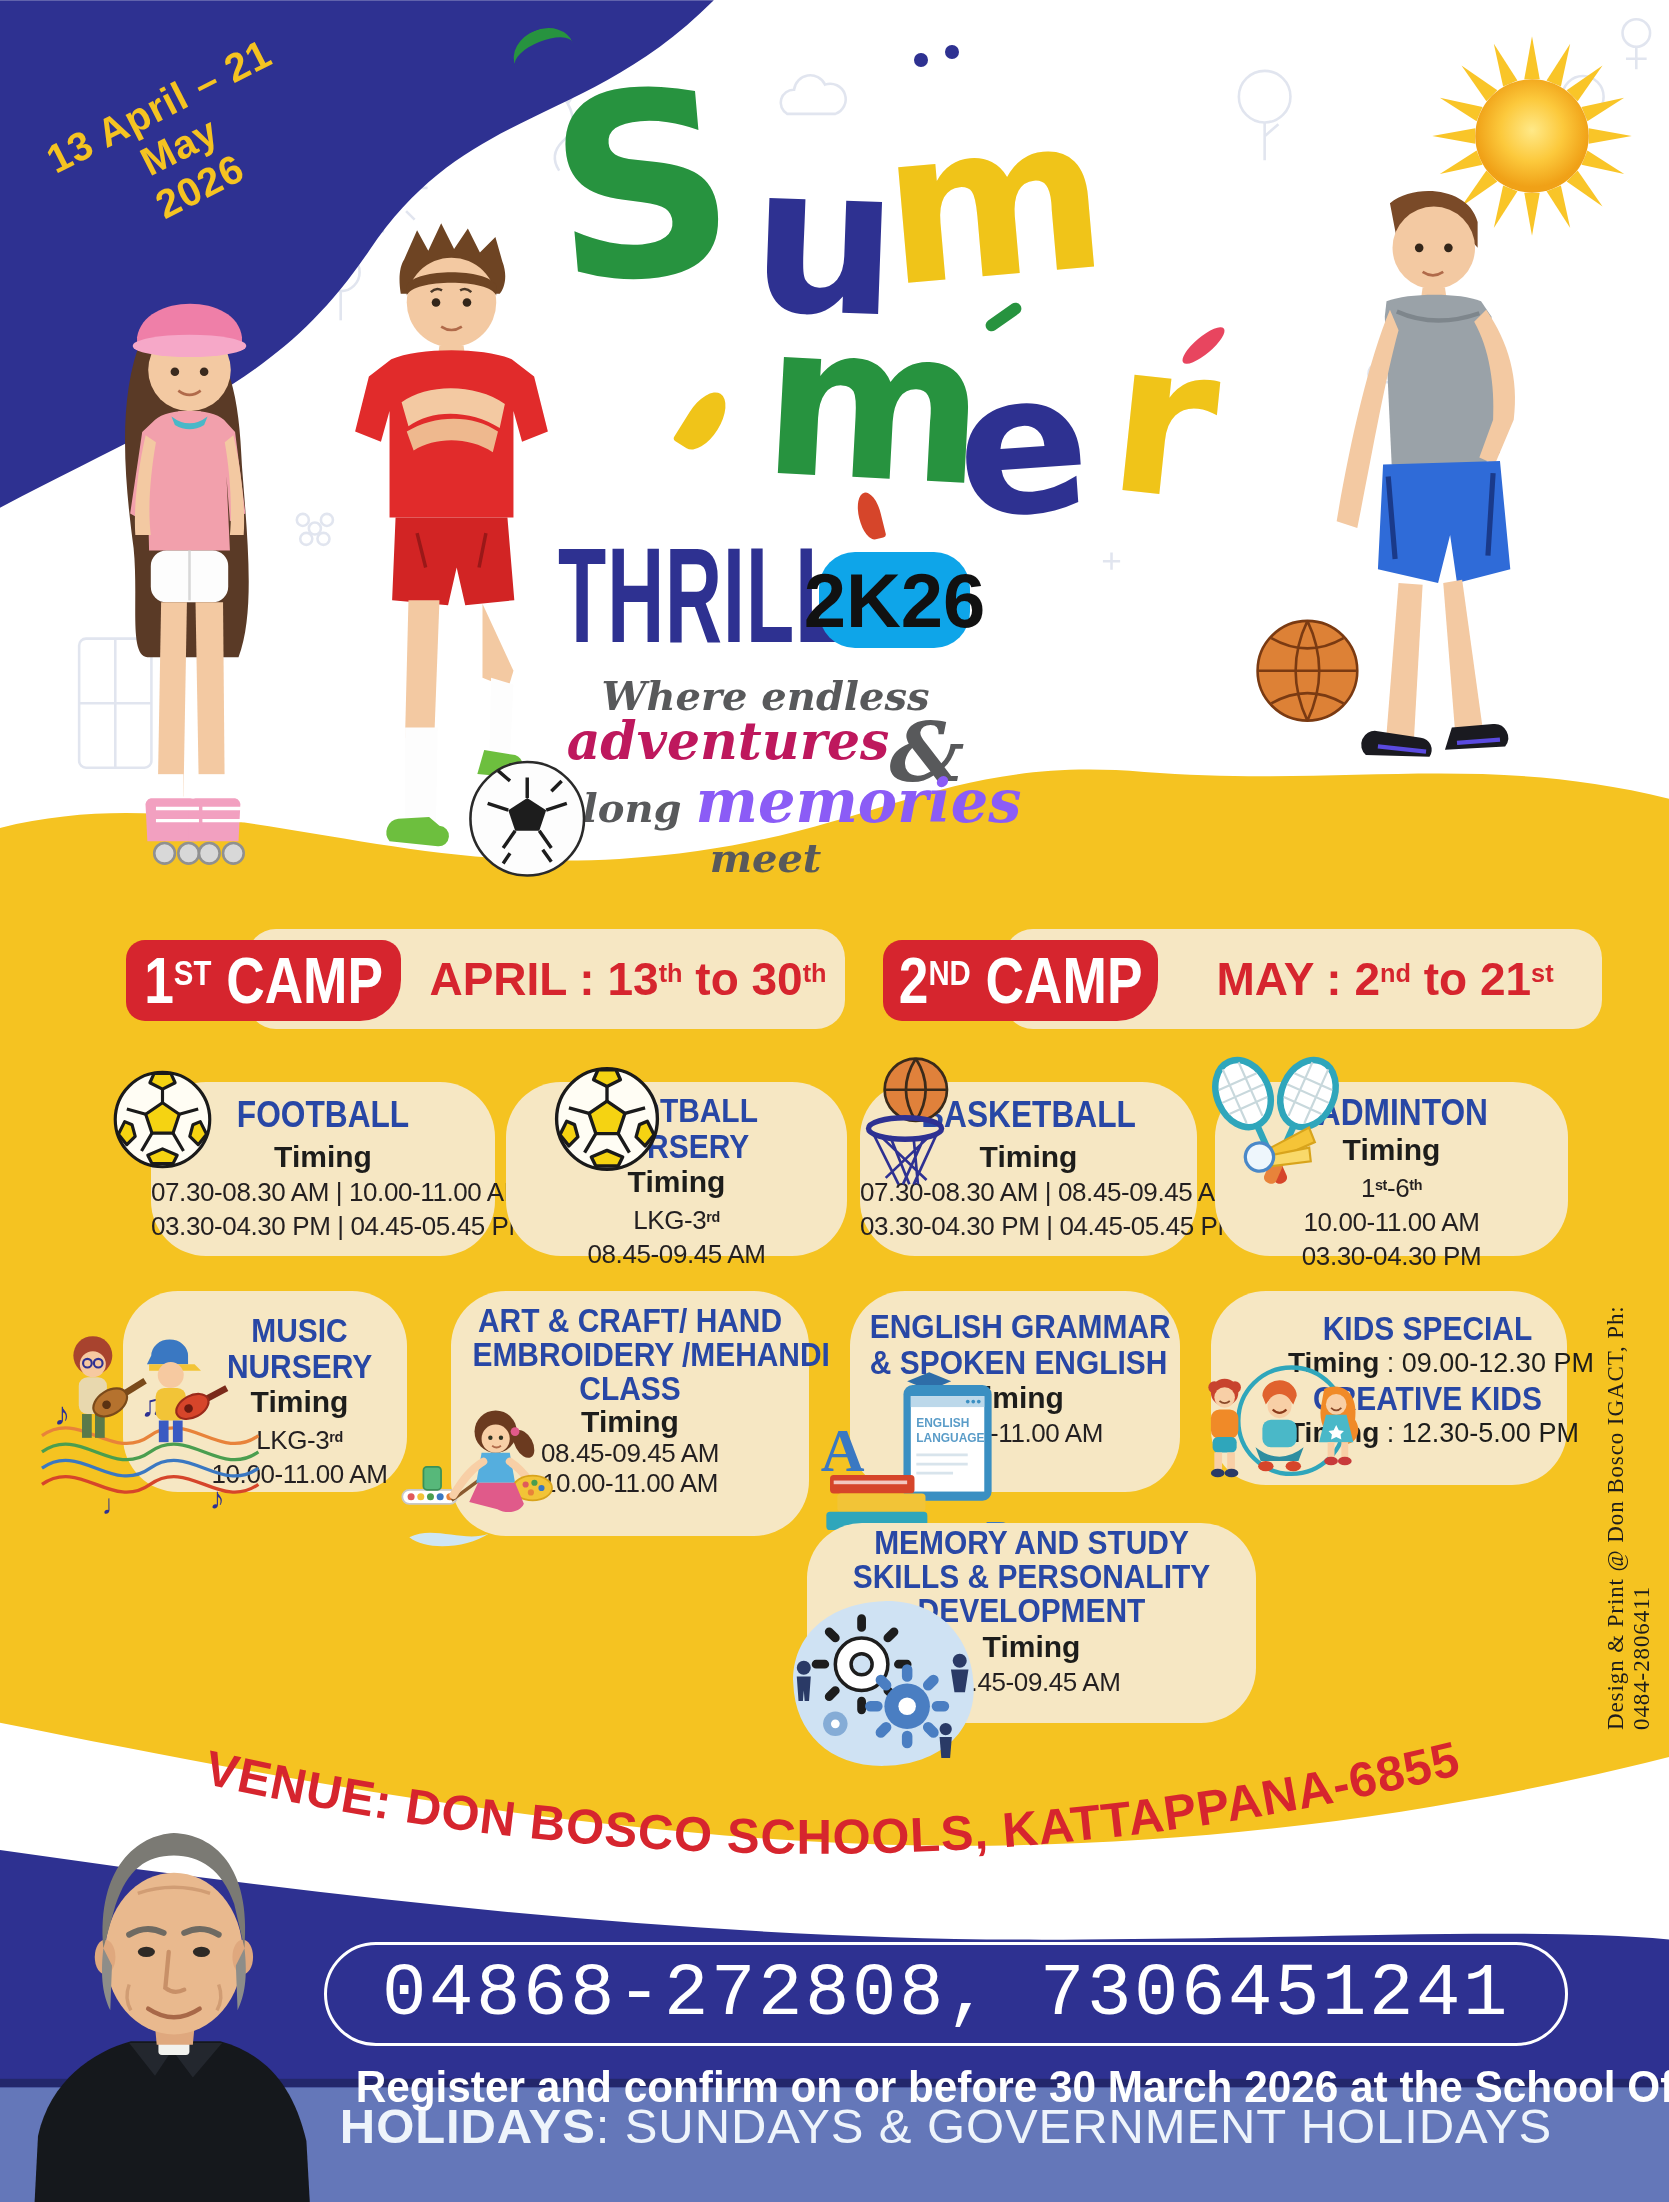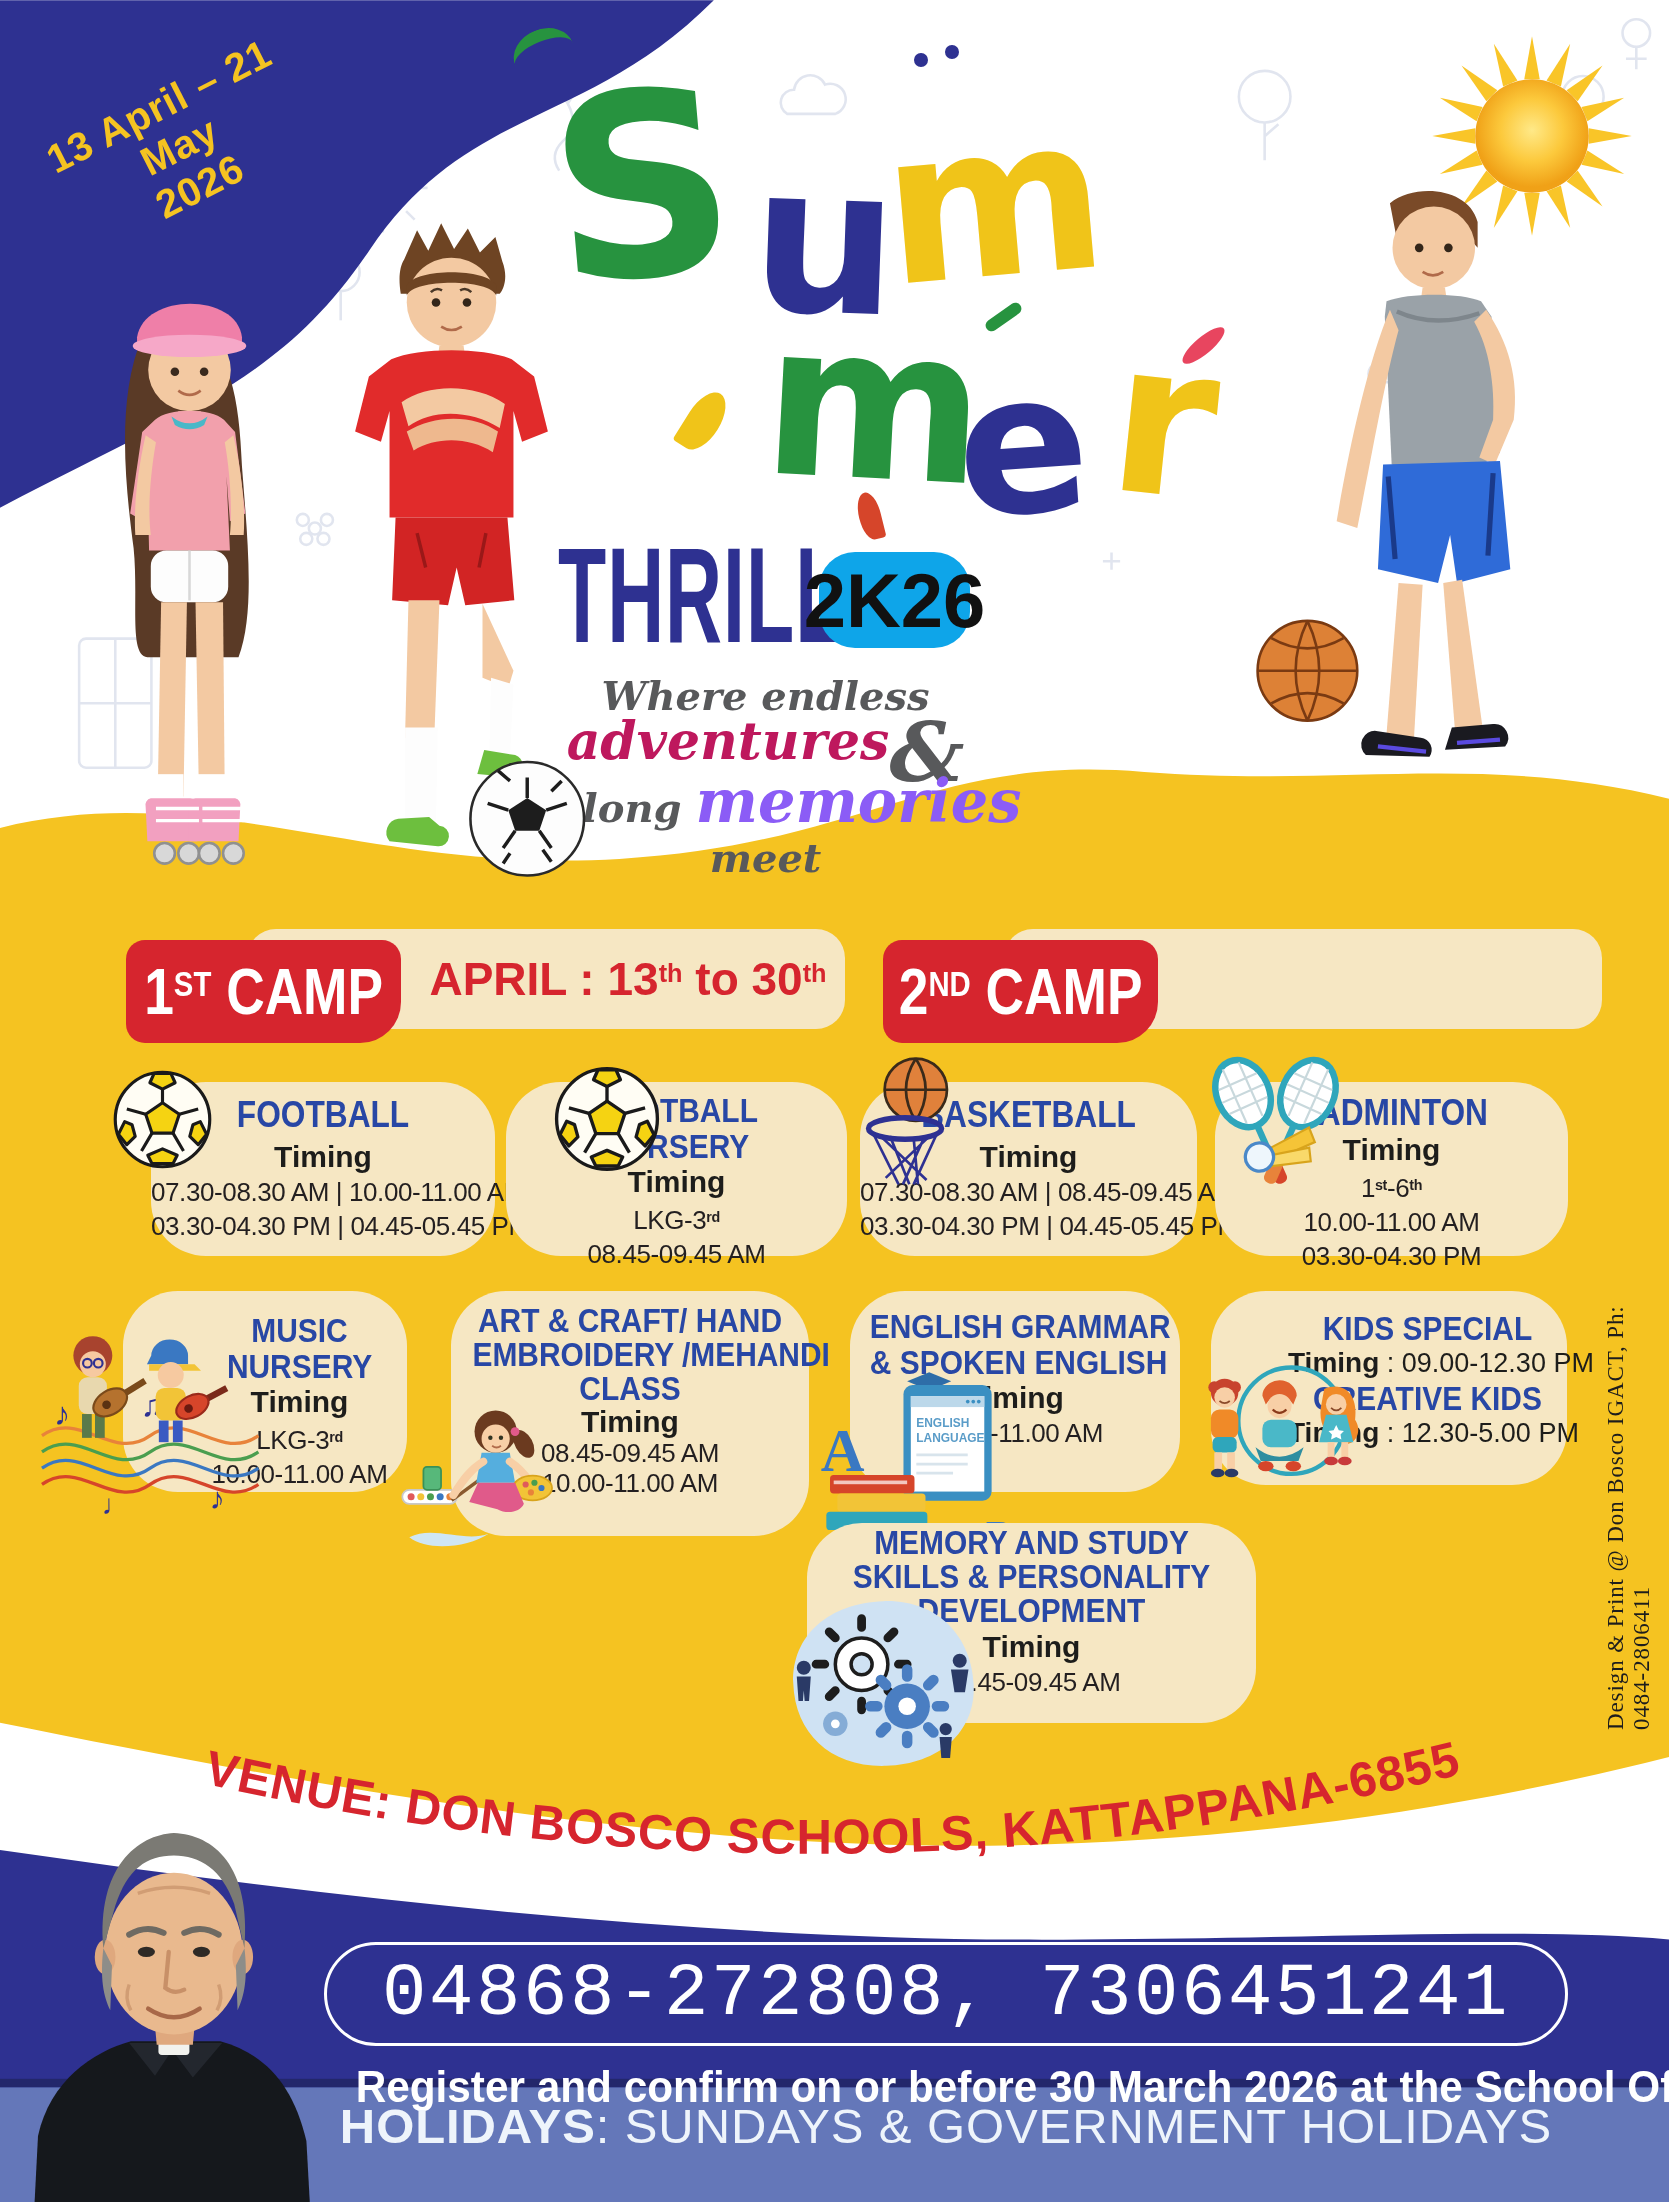--- a/index.html
+++ b/index.html
@@ -21,21 +21,21 @@
   
   .tagline{position:absolute;left:456px;top:673px;width:619px;text-align:center;
            font-family:"DejaVu Serif",serif;font-style:italic;font-weight:700;color:#58595B;}
   .tag1{font-size:40px;line-height:45px;}
   .tag-adv{font-size:52px;color:#be185d;}
   .tag-amp{font-size:83px;vertical-align:-22.4px;}
   .tag2{font-size:40px;line-height:50px;margin-top:1.7px;}
   .tag-mem{font-size:59px;color:#8b5cf6;}
   
   .camp-plate{position:absolute;height:100px;background:#F6E7C3;border-radius:29px;}
-  .camp-box{position:absolute;height:103px;background:#D6252E;border-radius:19px 19px 41px 19px;
+  .camp-box{position:absolute;height:81px;background:#D6252E;border-radius:19px 19px 41px 19px;
             color:#fff;display:flex;align-items:center;justify-content:center;
             font-weight:800;font-size:65px;letter-spacing:0;}
   .camp-box .inner{transform:scaleX(.82);white-space:nowrap;}
   .camp-date{position:absolute;height:100px;display:flex;align-items:center;justify-content:center;
              color:#D6252E;font-weight:700;font-size:46px;white-space:nowrap;}
   .sup{font-size:.55em;vertical-align:.5em;font-weight:800;}
   
   .card{position:absolute;background:#F6E7C3;border-radius:55px;text-align:center;box-sizing:border-box;padding-top:13.8px;}
   .ct{display:block;font-weight:700;font-size:36px;line-height:38px;color:#2847A5;
       transform:scaleX(.88);transform-origin:center;white-space:nowrap;}
@@ -259,20 +259,23 @@
   <div class="camp-plate" style="left:247px;top:929px;width:598px;"></div>
   <div class="camp-box" style="left:126px;top:940px;width:275px;">
     <span class="inner"><span>1</span><span class="sup">ST</span><span> CAMP</span></span>
   </div>
   <div class="camp-date" style="left:413px;top:929px;width:430px;">
     <span><span>APRIL : </span><span>13</span><span class="sup">th</span><span> to </span><span>30</span><span class="sup">th</span></span>
   </div>
   <div class="camp-plate" style="left:1004px;top:929px;width:598px;"></div>
   <div class="camp-box" style="left:883px;top:940px;width:275px;">
     <span class="inner"><span>2</span><span class="sup">ND</span><span> CAMP</span></span>
+  </div>
+  <div class="camp-date" style="left:1170px;top:929px;width:430px;">
+    <span><span>MAY : </span><span>2</span><span class="sup">nd</span><span> to </span><span>21</span><span class="sup">st</span></span>
   </div>
 
   <svg width="0" height="0" style="position:absolute">
       <defs>
     <symbol id="sball" viewBox="0 0 100 100">
       <circle cx="50" cy="50" r="45" fill="#fffdf4" stroke="#1a1a1a" stroke-width="3"></circle>
       <path d="M50,34 L66,45 L60,63 L40,63 L34,45 Z" fill="#f5d312" stroke="#1a1a1a" stroke-width="3" stroke-linejoin="round"></path>
       <path d="M50,34 L50,14 M66,45 L84,40 M60,63 L70,80 M40,63 L30,80 M34,45 L16,40" stroke="#1a1a1a" stroke-width="3" fill="none"></path>
       <g fill="#f5d312" stroke="#1a1a1a" stroke-width="3" stroke-linejoin="round">
         <path d="M42,6 L58,6 L62,15 L50,21 L38,15 Z"></path>

